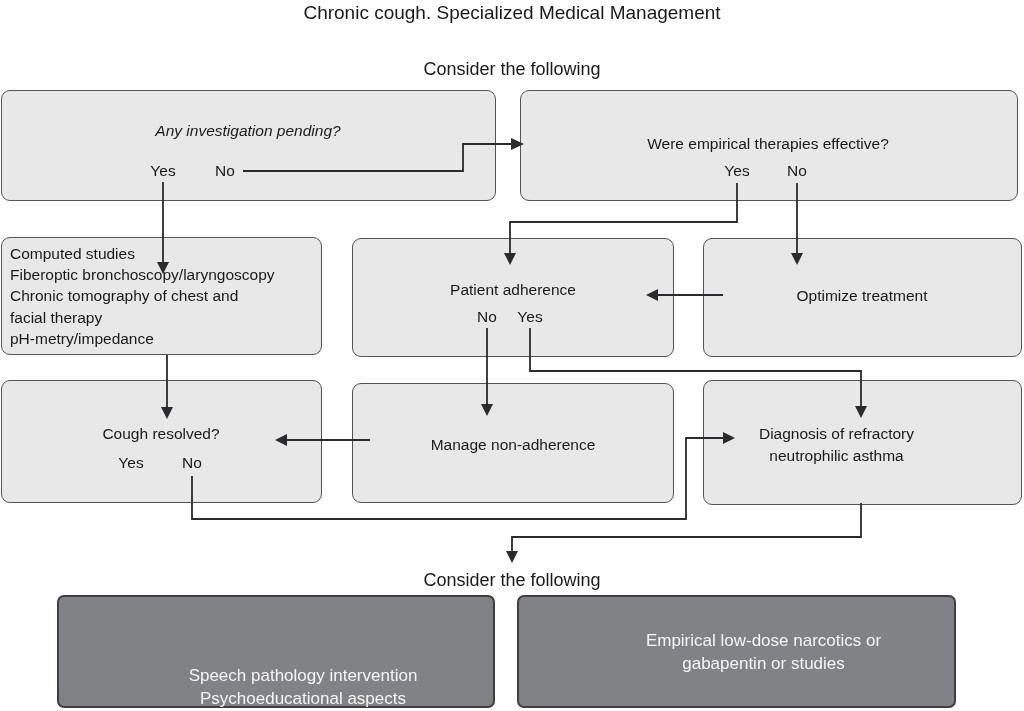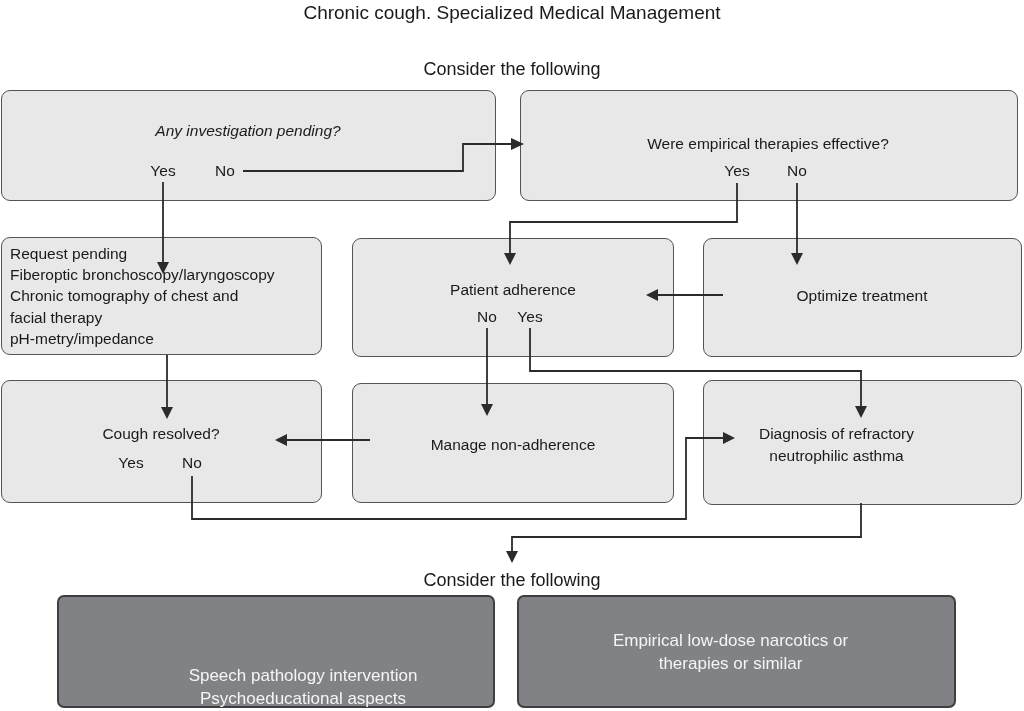--- a/index.html
+++ b/index.html
@@ -101,21 +101,21 @@
 
   <span class="lbl" style="left:248px; top:131px;font-style:italic;">Any investigation pending?</span>
   <span class="lbl" style="left:163px; top:171px;">Yes</span>
   <span class="lbl" style="left:225px; top:171px;">No</span>
 
   <span class="lbl" style="left:768px; top:144px;">Were empirical therapies effective?</span>
   <span class="lbl" style="left:737px; top:171px;">Yes</span>
   <span class="lbl" style="left:797px; top:171px;">No</span>
 
   <div class="block left" style="left:10px; top:243px; width:308px;">
-    <div>Request pending</div>
+    <div>Computed studies</div>
     <div>Fiberoptic bronchoscopy/laryngoscopy</div>
     <div>Chronic tomography of chest and</div>
     <div>facial therapy</div>
     <div>pH-metry/impedance</div>
   </div>
 
   <span class="lbl" style="left:513px; top:290px;">Patient adherence</span>
   <span class="lbl" style="left:487px; top:317px;">No</span>
   <span class="lbl" style="left:530px; top:317px;">Yes</span>
 
@@ -132,18 +132,18 @@
     <div>neutrophilic asthma</div>
   </div>
 
   <div class="consider bottom">Consider the following</div>
 
   <div class="block dark" style="left:57px; top:652px; width:492px;margin-top:46px;">
     <div>Speech pathology intervention</div>
     <div>Psychoeducational aspects</div>
     <div>Behavioral therapy</div>
   </div>
-  <div class="block dark" style="left:510px; top:652px; width:441px;">
+  <div class="block dark" style="left:543px; top:652px; width:441px;">
     <div>Empirical low-dose narcotics or</div>
-    <div>therapies or similar</div>
+    <div>gabapentin or studies</div>
   </div>
 
 </div>
 
 </body></html>

